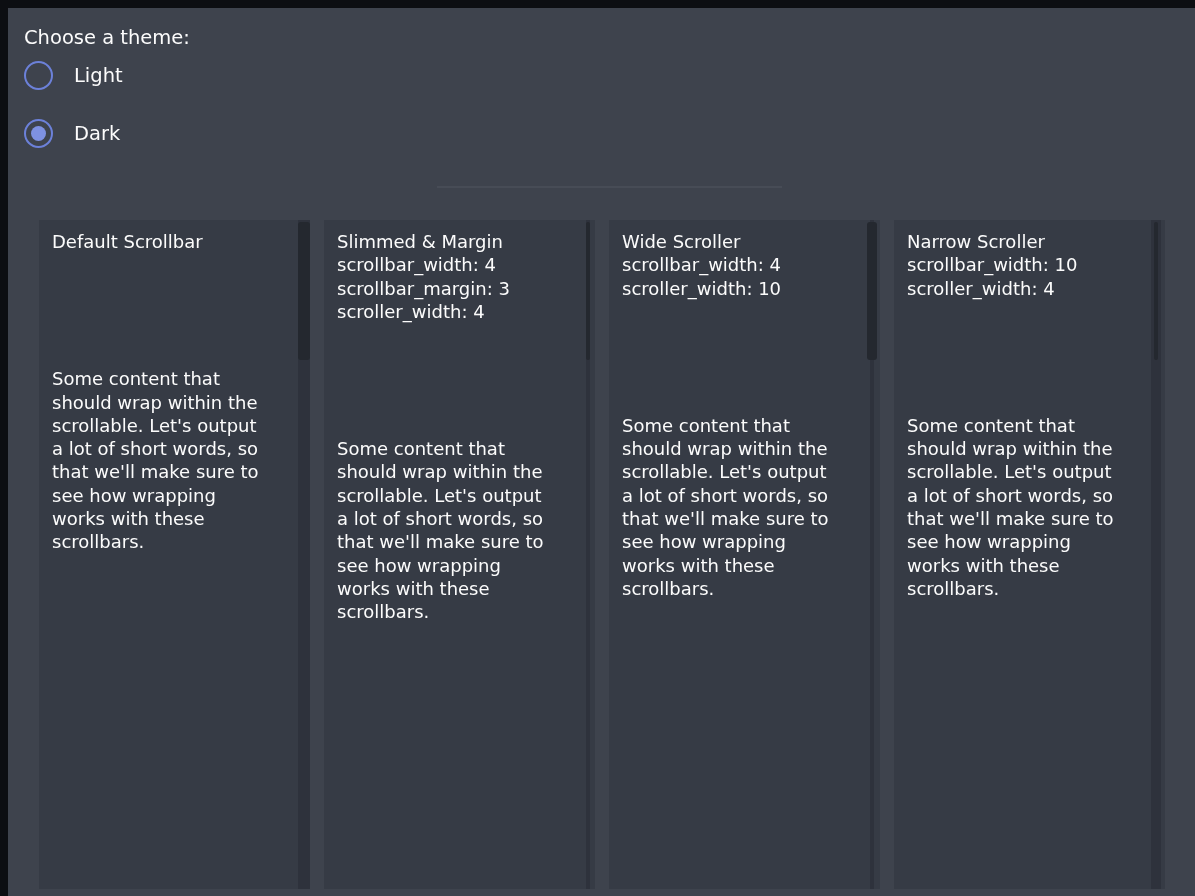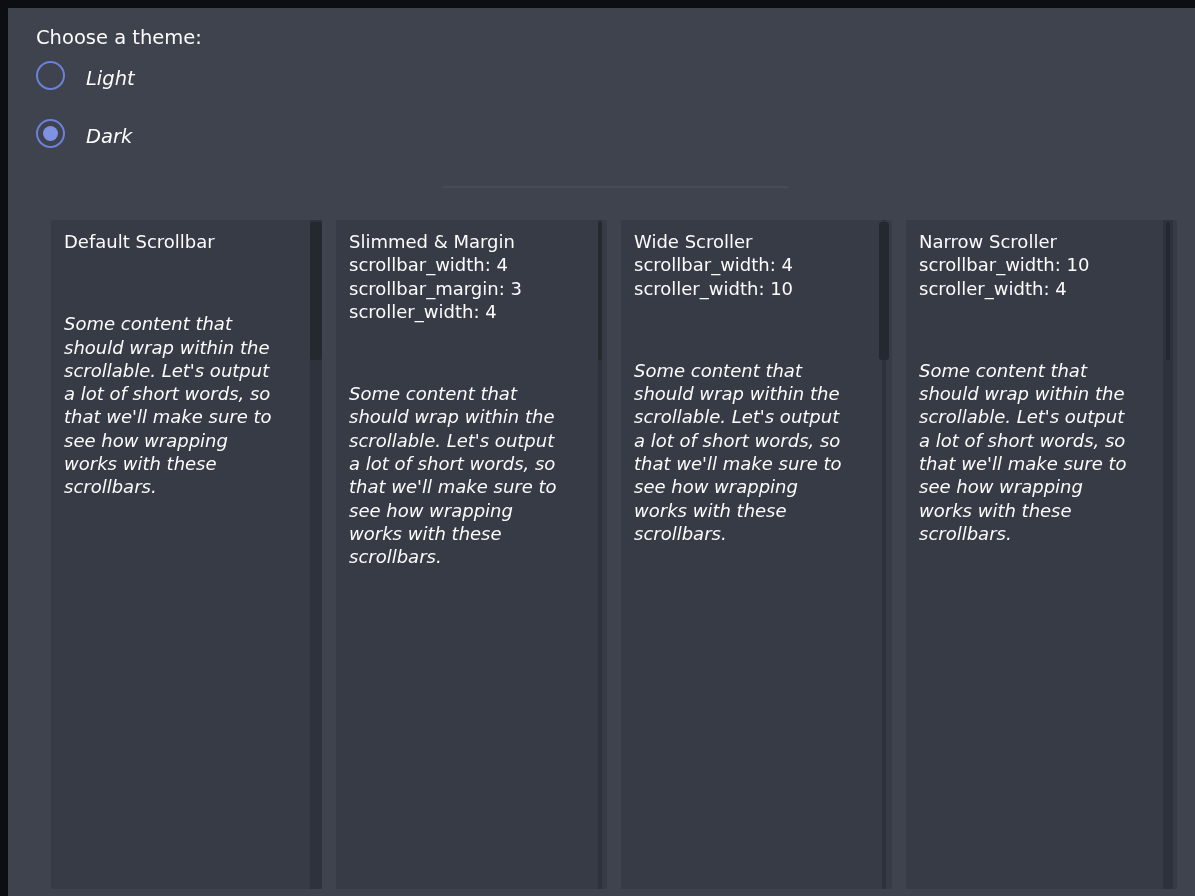--- a/index.html
+++ b/index.html
@@ -10,39 +10,39 @@
   *{box-sizing:border-box;}
   html,body{margin:0;padding:0;}
   body{
     width:1195px;height:896px;overflow:hidden;
     background:var(--page);
     border-top:8px solid var(--border);
     border-left:8px solid var(--border);
     font-family:"DejaVu Sans", sans-serif;
     color:var(--text);
   }
-  .content{padding:17px 0 0 28px;}
+  .content{padding:17px 0 0 16px;}
   .theme-label{font-size:19.5px;line-height:26px;}
-  .radio-row{display:flex;align-items:flex-end;margin-top:10px;width:max-content;cursor:pointer;font-style:italic;}
+  .radio-row{display:flex;align-items:center;margin-top:10px;width:max-content;cursor:pointer;}
   .radio-row + .radio-row{margin-top:29px;}
   .radio-circle{
     width:29px;height:29px;border:2px solid var(--accent);border-radius:50%;
     display:flex;align-items:center;justify-content:center;flex:0 0 auto;
   }
   .radio-circle .dot{width:15px;height:15px;border-radius:50%;background:transparent;}
   .radio-circle.selected .dot{background:var(--accent-fill);}
   .radio-label{font-size:19.5px;margin-left:21px;}
   .divider{width:345px;height:2px;background:var(--divider);margin:38px auto 0;}
   .columns{display:flex;gap:14px;margin:32px 0 0 15px;}
   .panel{
     position:relative;width:271px;height:669px;background:var(--panel);
     padding:10px 13px;overflow:hidden;
   }
   .panel-text{font-size:18px;line-height:23.3px;white-space:pre;}
-  .panel-text.body{margin-top:59px;font-style:italic;}
+  .panel-text.body{margin-top:114px;}
   .sb-track{position:absolute;top:0;bottom:0;background:var(--track);}
   .sb-thumb{position:absolute;top:2px;height:138px;border-radius:3px;background:var(--thumb);}
   .sb-default .sb-track{right:0;width:12px;}
   .sb-default .sb-thumb{right:0;width:12px;}
   .sb-slim .sb-track{right:5px;width:4px;}
   .sb-slim .sb-thumb{right:5px;width:4px;}
   .sb-wide .sb-track{right:6px;width:4px;}
   .sb-wide .sb-thumb{right:3px;width:10px;}
   .sb-narrow .sb-track{right:4px;width:10px;}
   .sb-narrow .sb-thumb{right:7px;width:4px;}

